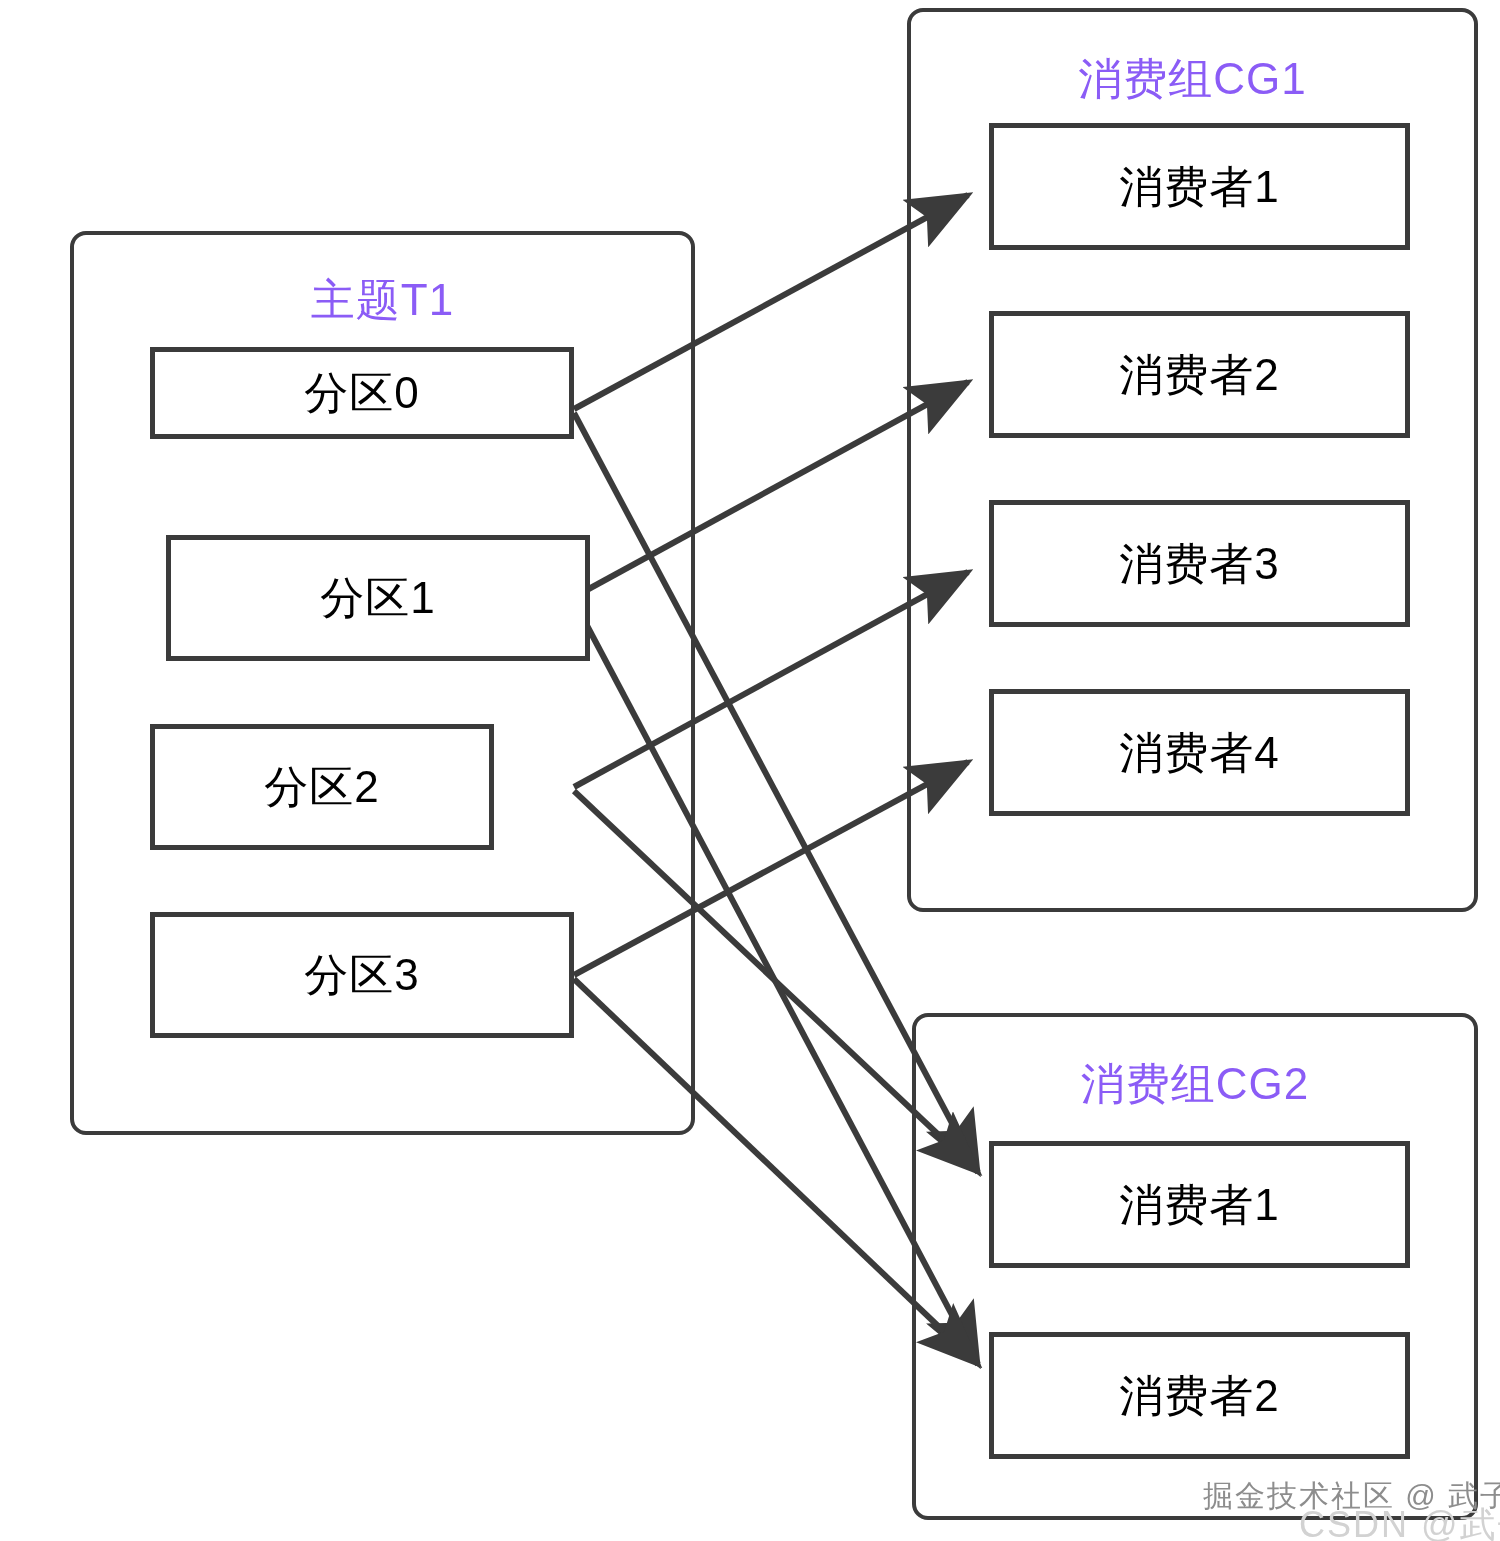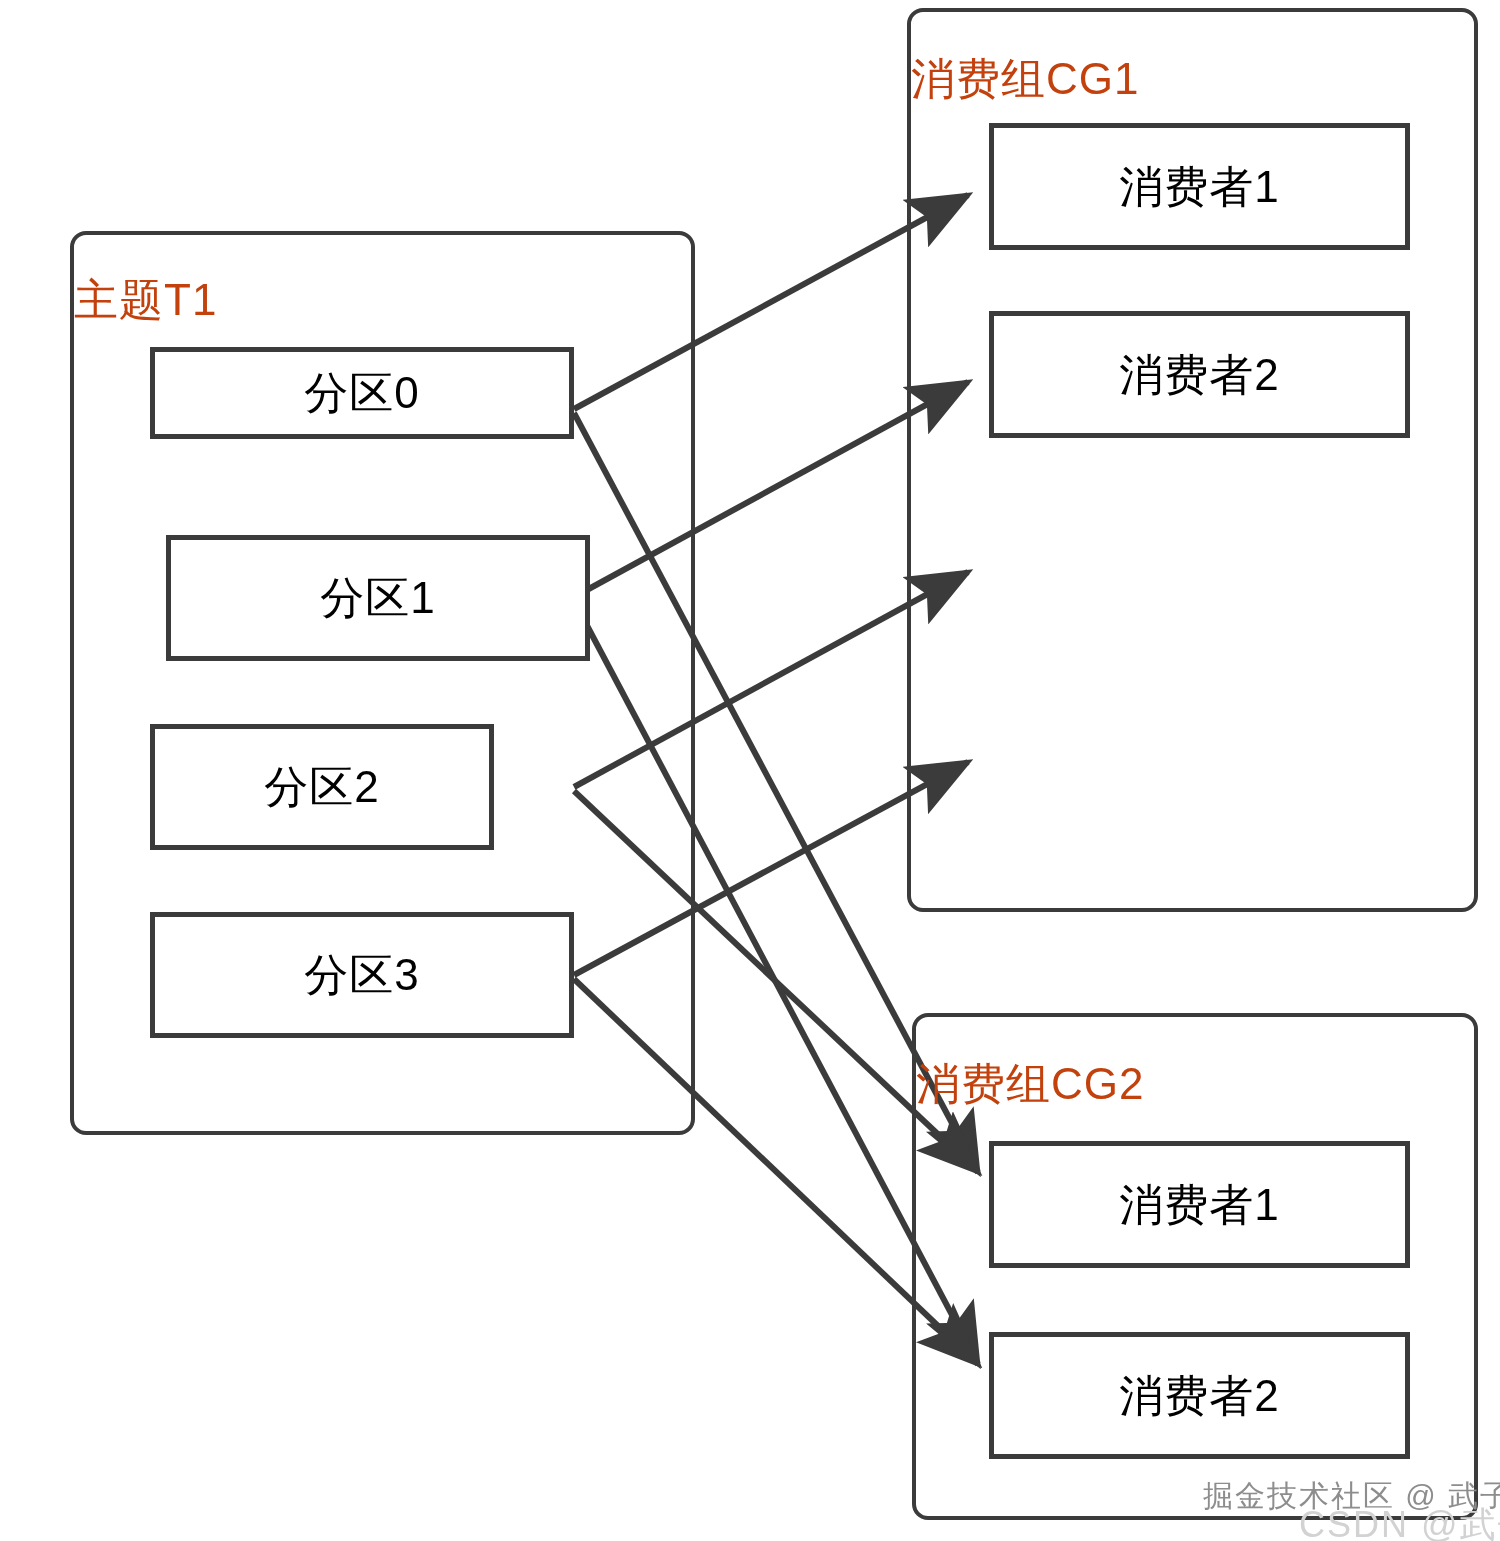--- a/index.html
+++ b/index.html
@@ -20,23 +20,23 @@
     position: absolute;
     border: 4px solid #3b3b3b;
     border-radius: 16px;
     background: transparent;
     box-sizing: border-box;
   }
   .group-title {
     position: absolute;
     left: 0;
     right: 0;
-    text-align: left;
+    text-align: center;
     font-size: 44px;
-    color: #c2410c;
+    color: #8b5cf6;
     letter-spacing: 1px;
     white-space: nowrap;
   }
   
   .item-box {
     position: absolute;
     border: 5px solid #3b3b3b;
     background: #ffffff;
     box-sizing: border-box;
     display: flex;
@@ -124,20 +124,26 @@
   <div class="group-box" style="left:907px; top:8px; width:571px; height:904px;">
     <div class="group-title" style="top:38px;">消费组CG1</div>
   </div>
 
   <div class="item-box" style="left:989px; top:123px; width:421px; height:127px;">
     <span class="item-label">消费者1</span>
   </div>
   <div class="item-box" style="left:989px; top:311px; width:421px; height:127px;">
     <span class="item-label">消费者2</span>
   </div>
+  <div class="item-box" style="left:989px; top:500px; width:421px; height:127px;">
+    <span class="item-label">消费者3</span>
+  </div>
+  <div class="item-box" style="left:989px; top:689px; width:421px; height:127px;">
+    <span class="item-label">消费者4</span>
+  </div>
 
   <div class="group-box" style="left:912px; top:1013px; width:566px; height:507px;">
     <div class="group-title" style="top:38px;">消费组CG2</div>
   </div>
 
   <div class="item-box" style="left:989px; top:1141px; width:421px; height:127px;">
     <span class="item-label">消费者1</span>
   </div>
   <div class="item-box" style="left:989px; top:1332px; width:421px; height:127px;">
     <span class="item-label">消费者2</span>

